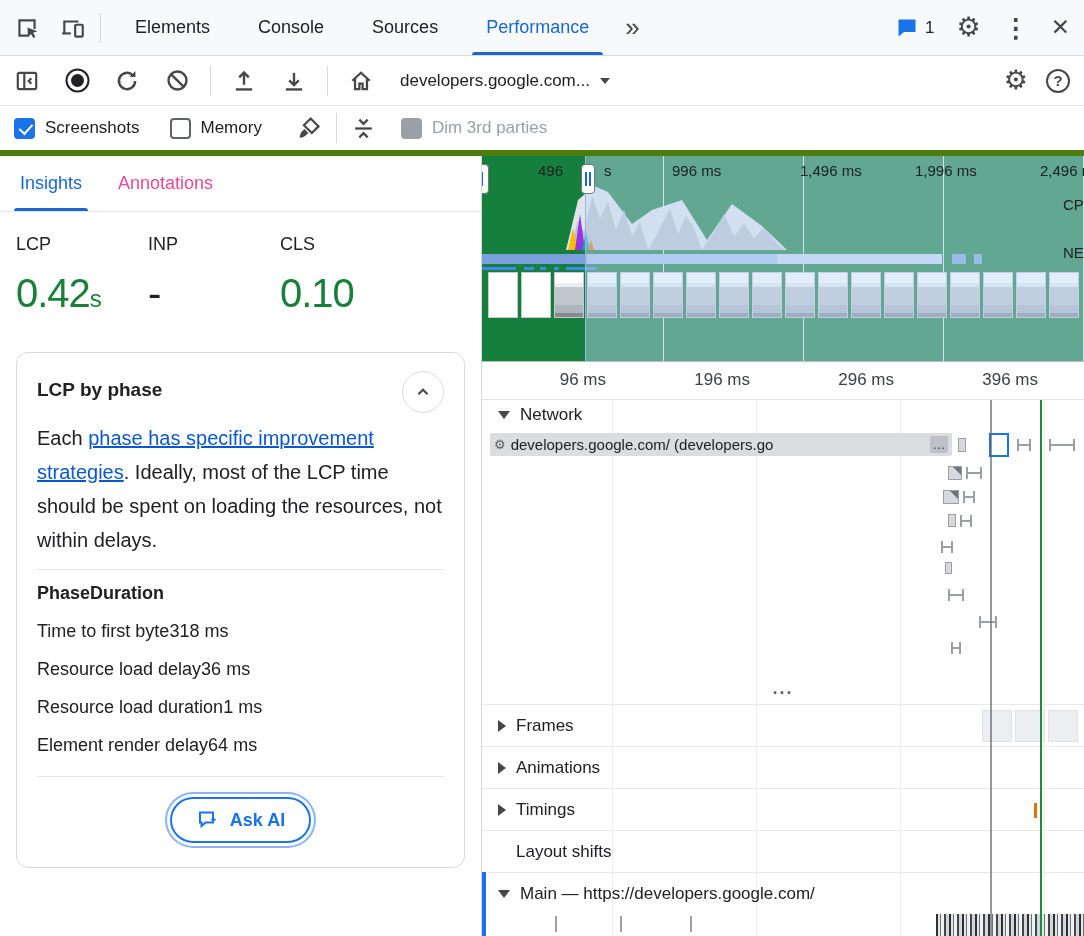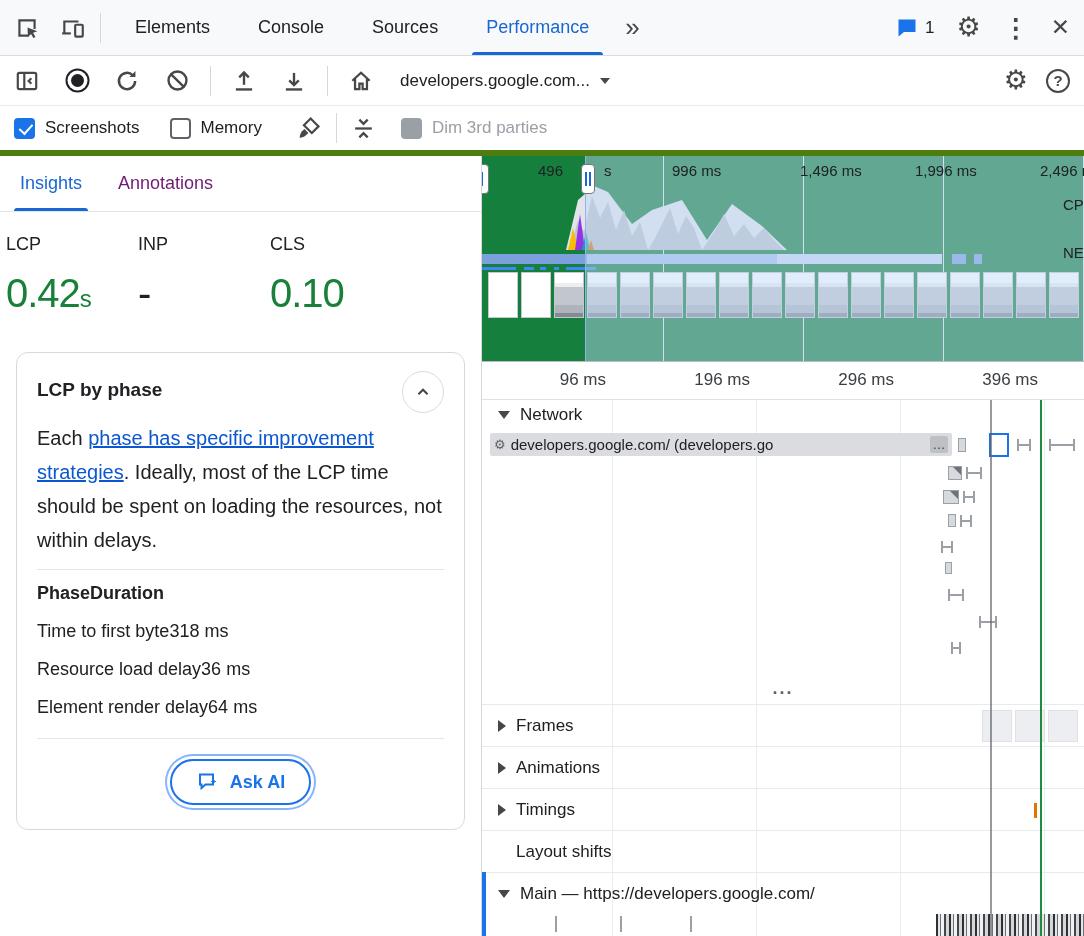--- a/index.html
+++ b/index.html
@@ -47,24 +47,24 @@
   .checkbox.checked::after { content: ""; position: absolute; left: 6px; top: 1.5px; width: 5.5px; height: 11px; border: solid #fff; border-width: 0 2.6px 2.6px 0; transform: rotate(42deg); }
   .checkbox.disabled { background: #9aa0a6; border-color: #9aa0a6; }
 
   
   .content { display: flex; flex: 1 1 auto; height: 780px; }
   .sidebar { width: 482px; border-right: 1px solid #d5d8db; overflow: hidden; flex: 0 0 auto; background: #fff; }
   .timeline { width: 602px; position: relative; overflow: hidden; background: #fff; }
 
   
   .side-tabs { height: 56px; display: flex; align-items: stretch; border-bottom: 1px solid #e3e6e8; padding-left: 2px; }
-  .side-tab { padding: 0 18px; display: flex; align-items: center; font-size: 18px; color: #701a75; position: relative; cursor: pointer; }
+  .side-tab { padding: 0 18px; display: flex; align-items: center; font-size: 18px; color: #ec4899; position: relative; cursor: pointer; }
   .side-tab.active { color: #1967d2; }
   .side-tab.active::after { content: ""; position: absolute; left: 12px; right: 12px; bottom: 0; height: 3px; background: #1967d2; border-radius: 3px 3px 0 0; }
-  .metrics { display: flex; padding: 22px 6px 10px; }
+  .metrics { display: flex; padding: 22px 16px 10px; }
   .metric { width: 132px; }
   .metric-label { font-size: 18px; color: #202124; margin-bottom: 16px; }
   .metric-value { font-size: 40px; color: #188038; letter-spacing: -1px; }
   .metric-value .suffix { font-size: 24px; }
   .metric-value.dash { color: #202124; }
 
   .card { margin: 26px 16px 0; border: 1px solid #d7dadd; border-radius: 12px; padding: 18px 20px 16px; position: relative; }
   .card-head { display: flex; align-items: flex-start; justify-content: space-between; }
   .card-title { font-size: 19px; font-weight: bold; padding-top: 8px; }
   .collapse-btn { width: 42px; height: 42px; border-radius: 50%; border: 1px solid #dadce0; background: #fff; display: flex; align-items: center; justify-content: center; cursor: pointer; flex: 0 0 auto; }
@@ -307,20 +307,24 @@
           </div>
           <div class="prow">
               <span>Time to first byte</span>
               <span>318 ms</span>
             </div>
           <div class="prow">
               <span>Resource load delay</span>
               <span>36 ms</span>
             </div>
           <div class="prow">
+              <span>Resource load duration</span>
+              <span>1 ms</span>
+            </div>
+          <div class="prow">
               <span>Element render delay</span>
               <span>64 ms</span>
             </div>
         </div>
         <div class="divider"></div>
         <div class="ask-wrap">
           <button class="ask-ai">
             <svg width="24" height="24" viewBox="0 0 24 24" fill="none" stroke="#1a73e8" stroke-width="2">
                 <path d="M4 4.5h13v10H9.5L5.5 18v-3.5H4z"></path>
                 <path d="M17.5 8.5l.9 2.1 2.1.9-2.1.9-.9 2.1-.9-2.1-2.1-.9 2.1-.9z" fill="#1a73e8" stroke="none"></path>

